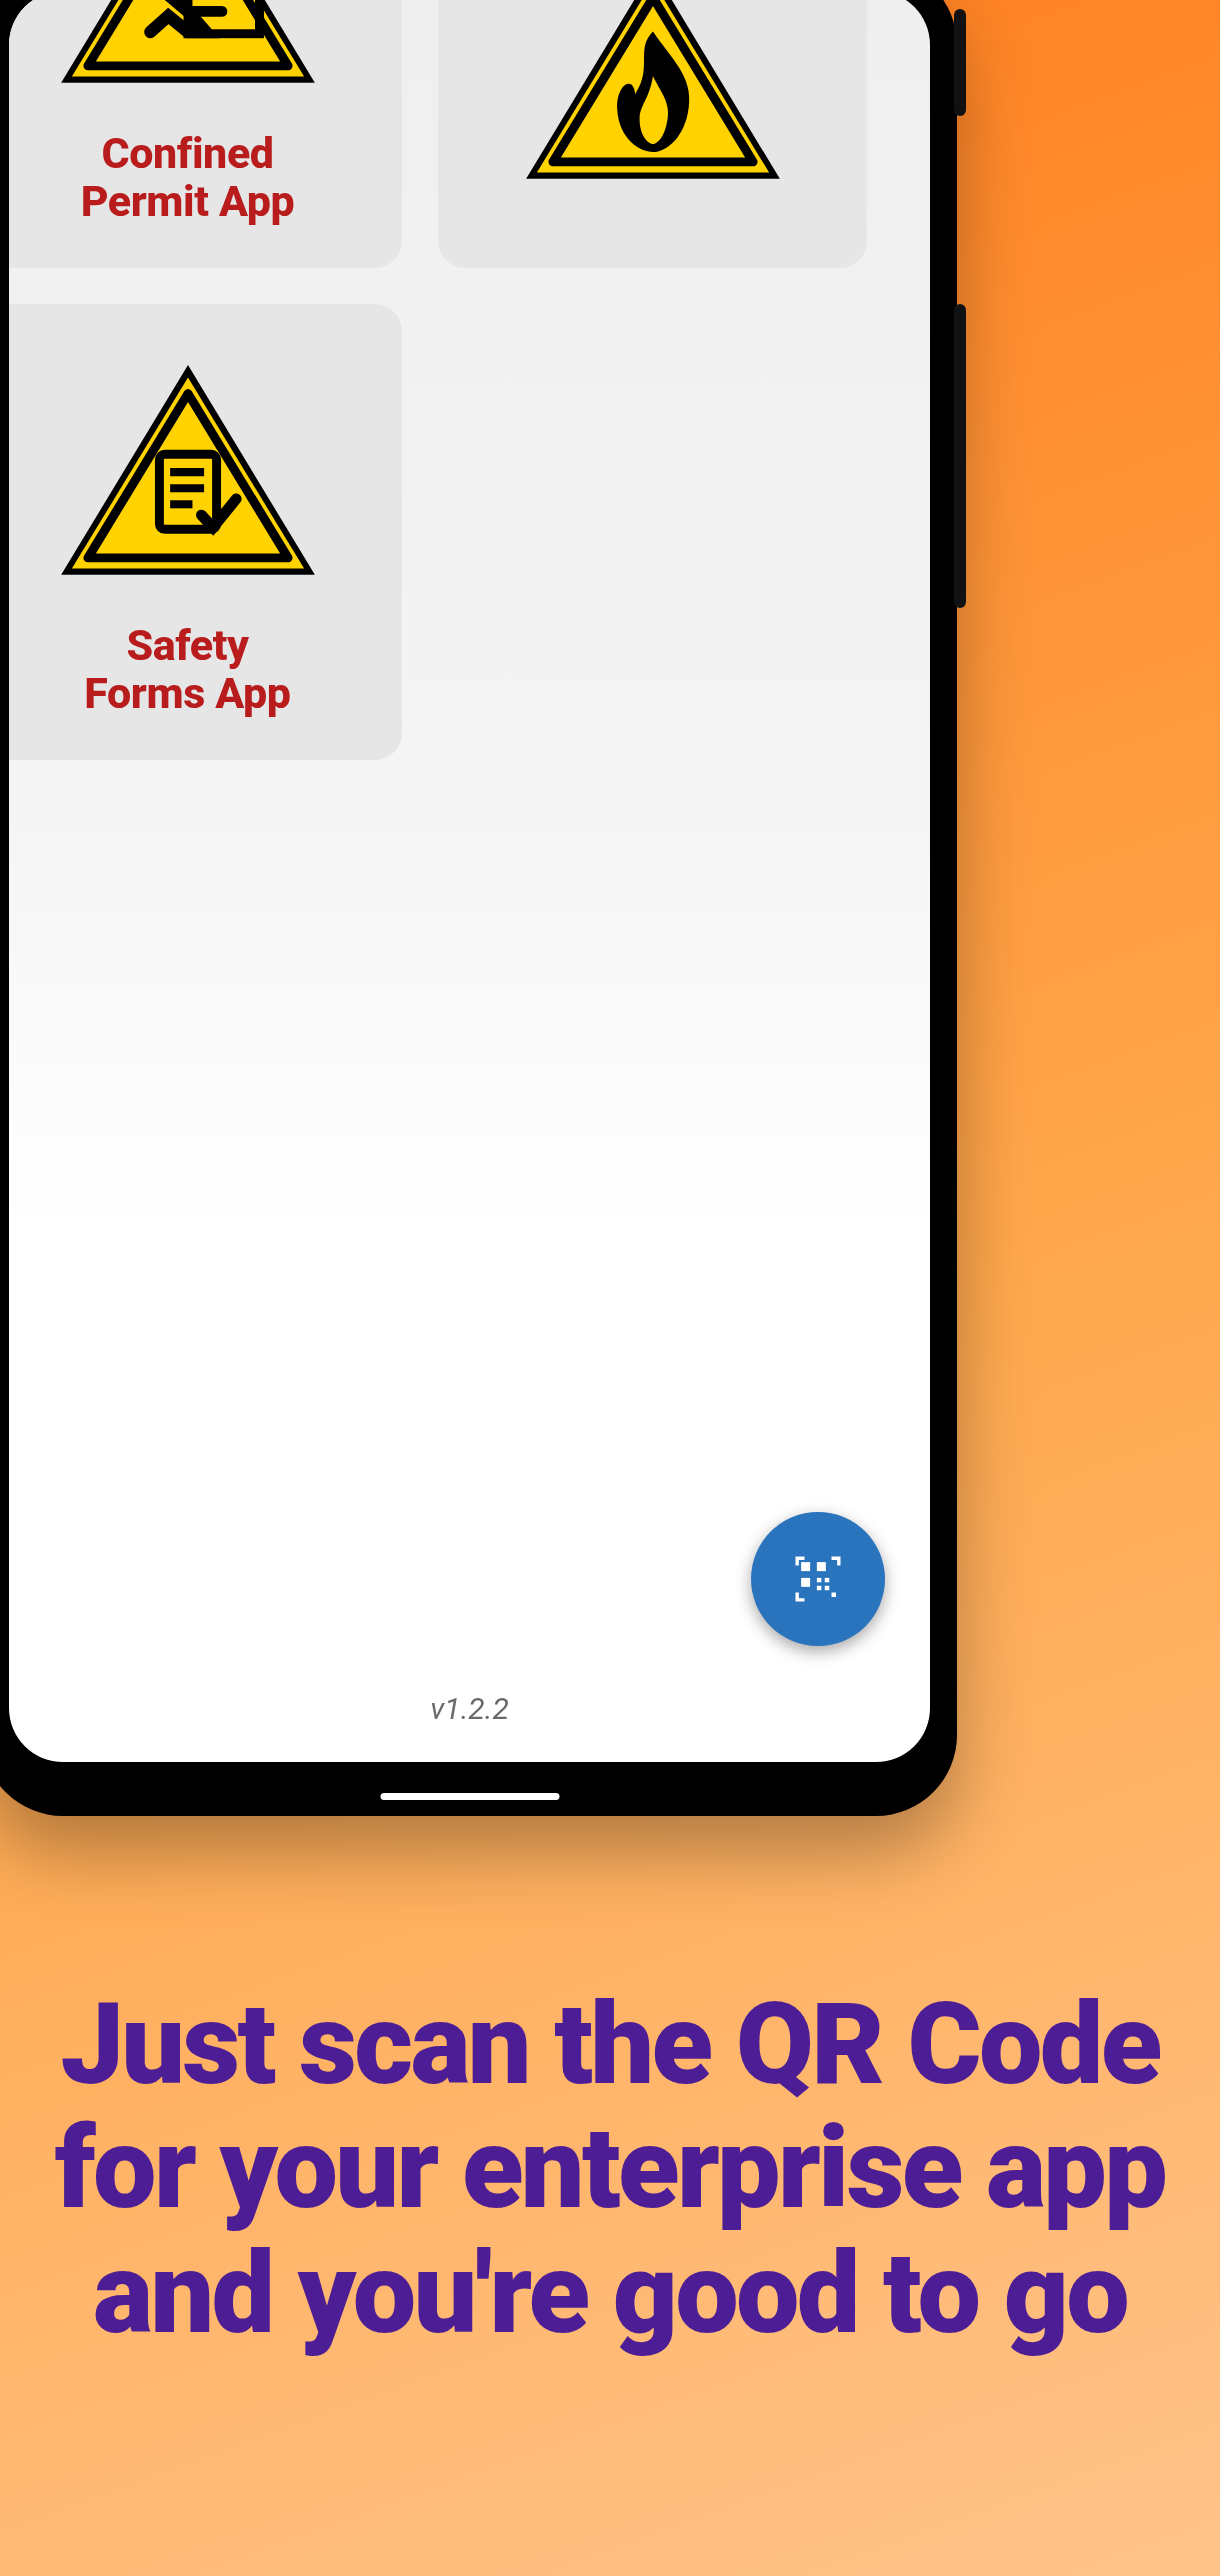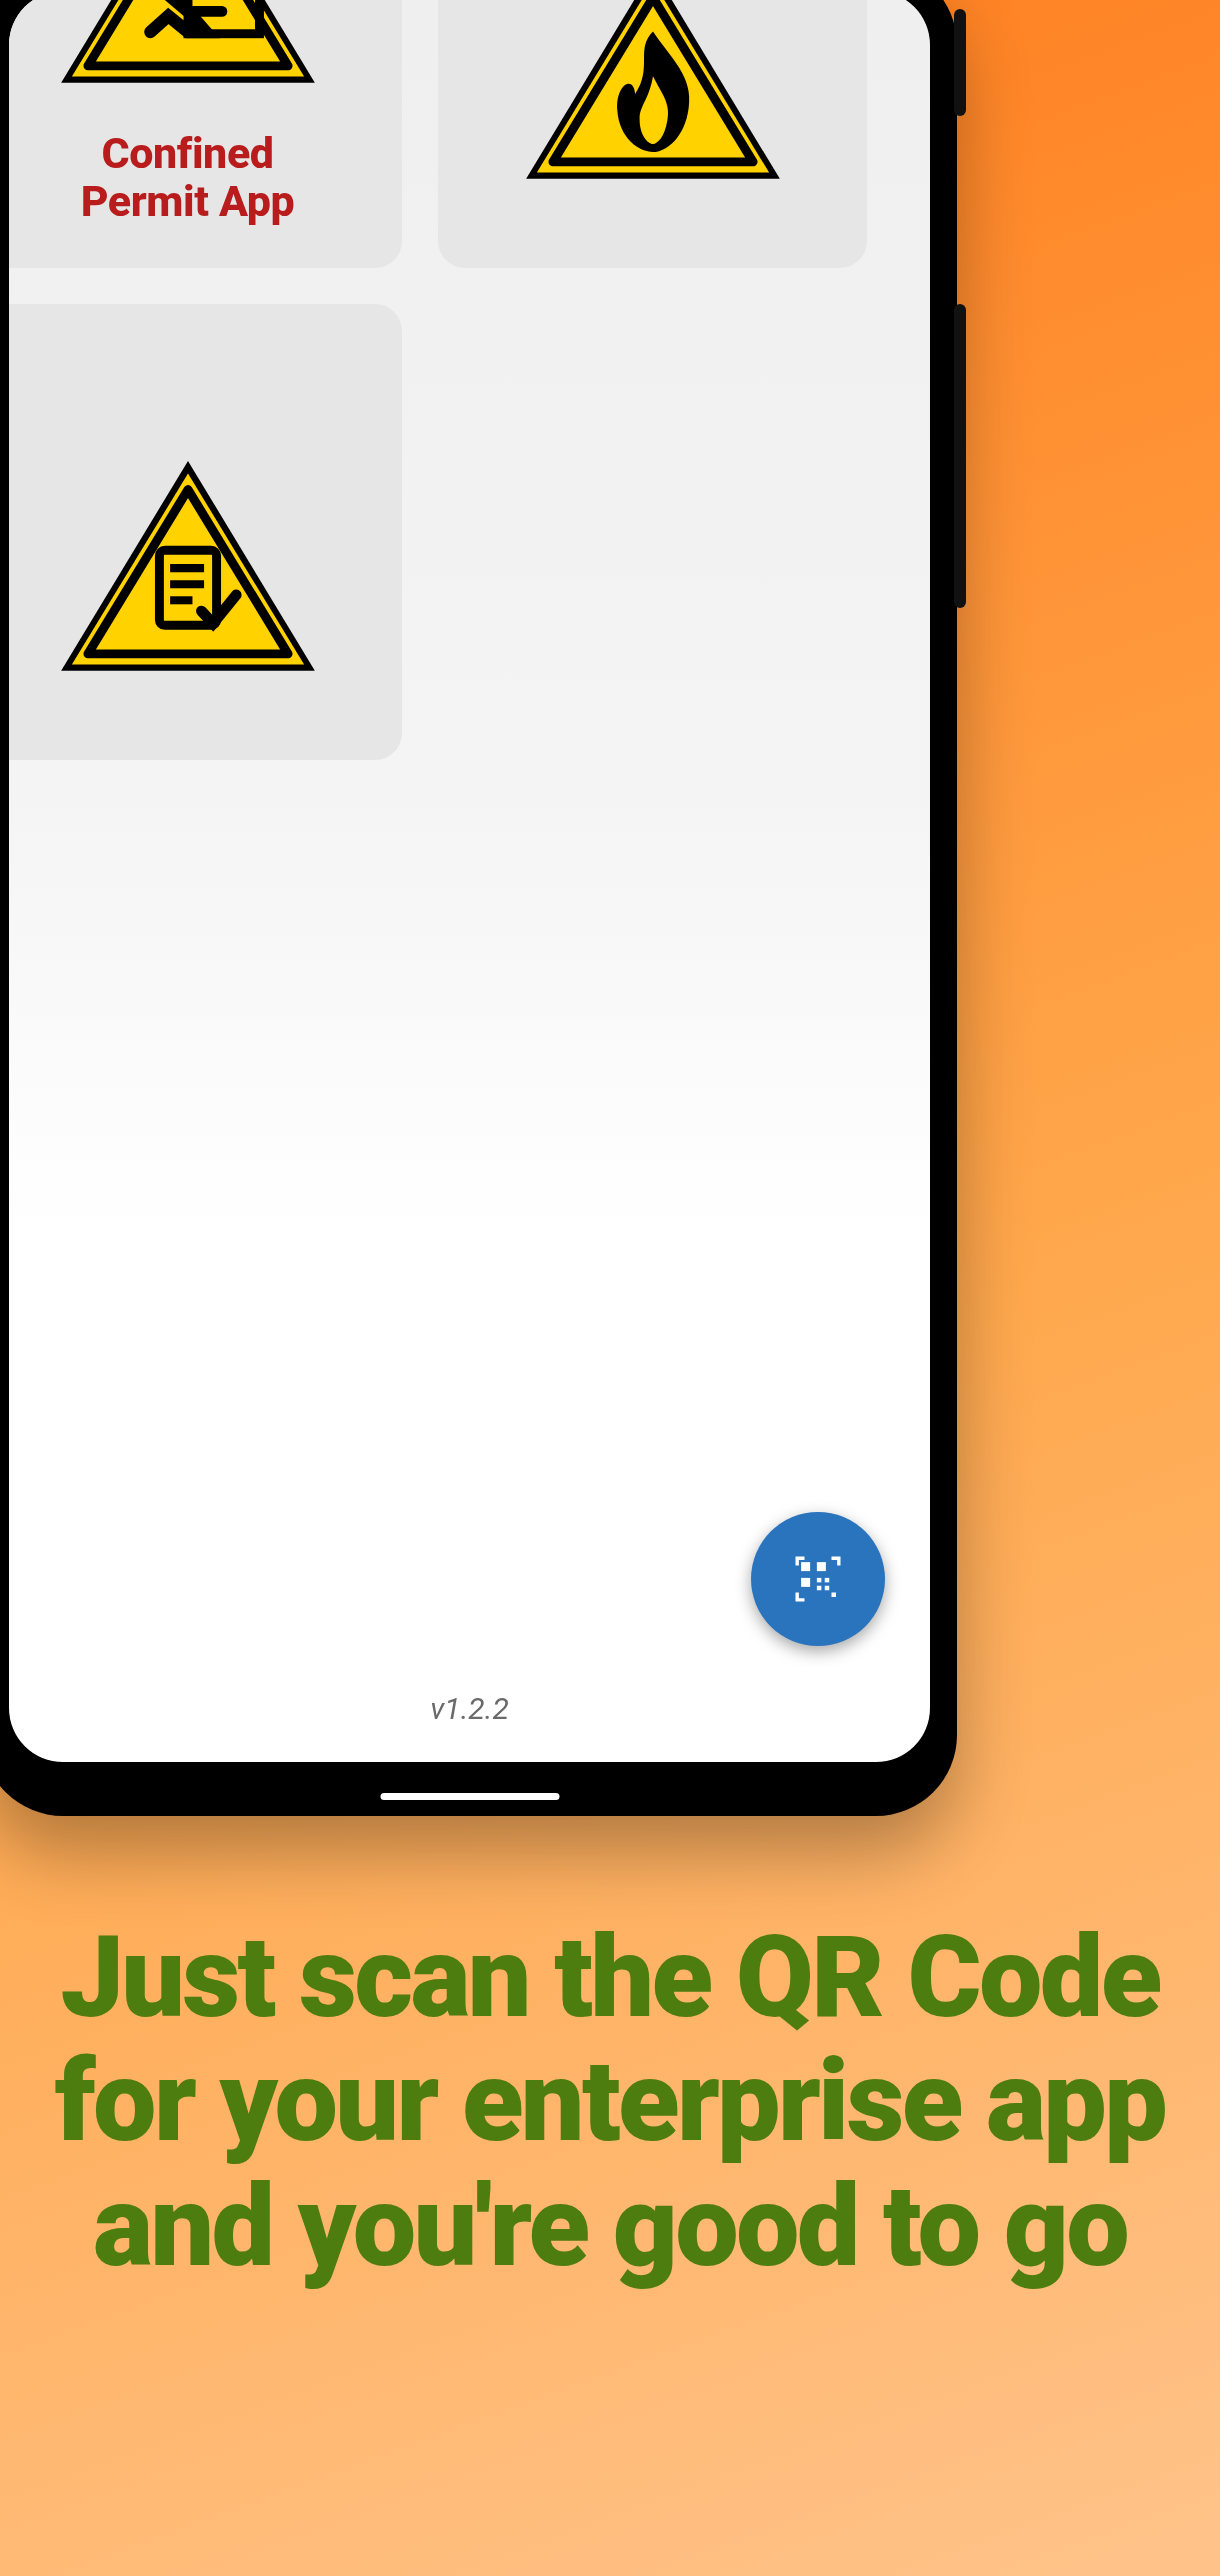--- a/index.html
+++ b/index.html
@@ -96,23 +96,23 @@
       position: absolute;
       left: 0; right: 0; bottom: 36px;
       text-align: center;
       font-size: 30px;
       color: #6a6a6a;
       font-style: italic;
     }
 
     .headline {
       position: absolute;
-      left: 18px; right: 18px; top: 1916px;
+      left: 18px; right: 18px; top: 1983px;
       text-align: center;
-      color: #4d7c0f;
+      color: #4c1d95;
       font-weight: 900;
       font-size: 113px;
       line-height: 1.10;
       letter-spacing: -2.7px;
     }
   </style>
 </head>
 <body>
 
 <div class="phone">
@@ -160,20 +160,24 @@
             <path d="M150 10 L292 245 L8 245 Z" fill="#000"></path>
             <path d="M150 24 L280 238 L20 238 Z" fill="#ffd200"></path>
             <path d="M150 42 L262 226 L38 226 Z" fill="none" stroke="#000" stroke-width="10" stroke-linejoin="round"></path>
 
             <rect x="118" y="110" width="64" height="84" rx="6" fill="none" stroke="#000" stroke-width="10"></rect>
             <line x1="130" y1="130" x2="168" y2="130" stroke="#000" stroke-width="9"></line>
             <line x1="130" y1="148" x2="168" y2="148" stroke="#000" stroke-width="9"></line>
             <line x1="130" y1="166" x2="155" y2="166" stroke="#000" stroke-width="9"></line>
             <path d="M165 178 L178 192 L204 160" stroke="#000" stroke-width="12" fill="none" stroke-linecap="round"></path>
           </svg>
+        </div>
+        <div class="tile-label">
+          <span>Safety</span><br>
+          <span>Forms App</span>
         </div>
       </div>
     </div>
 
     <div class="fab">
       <svg viewBox="0 0 48 48">
         <g fill="#fff">
           <path d="M4 4h8v3H7v5H4z M36 4h8v8h-3V7h-5z M4 36h3v5h5v3H4z"></path>
           <rect x="9" y="9" width="8" height="8"></rect>
           <rect x="23" y="9" width="8" height="8"></rect>

